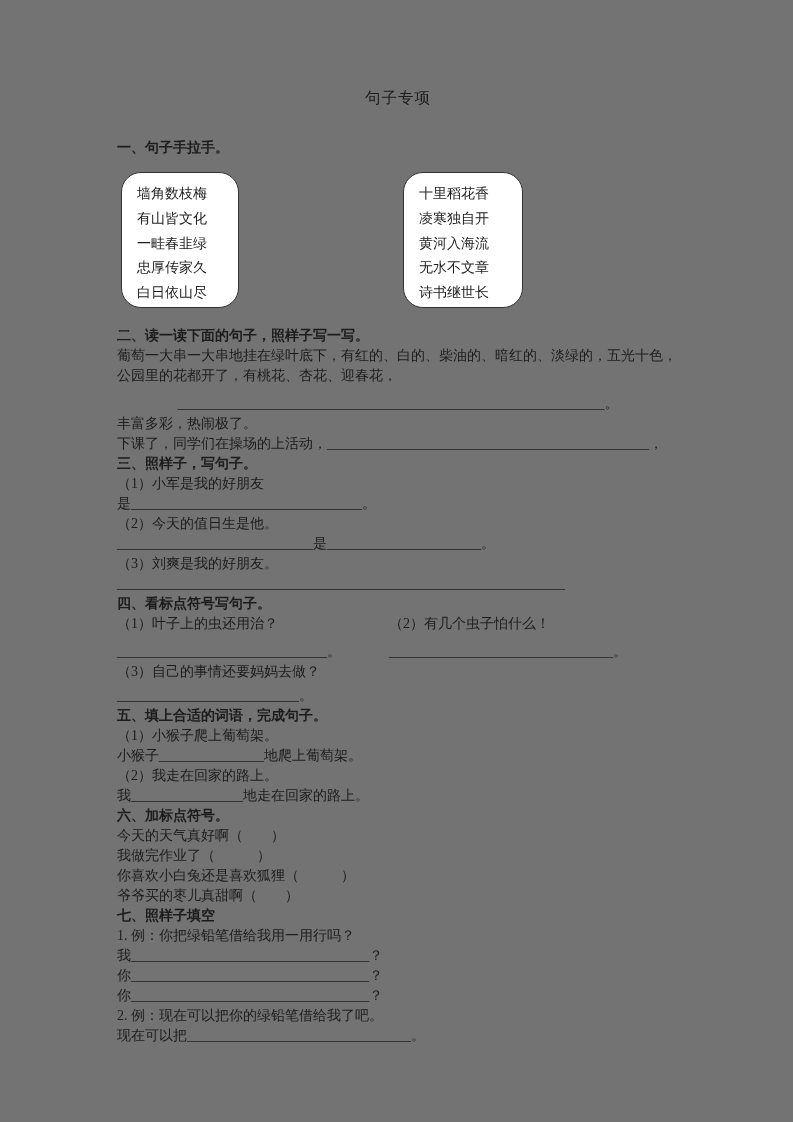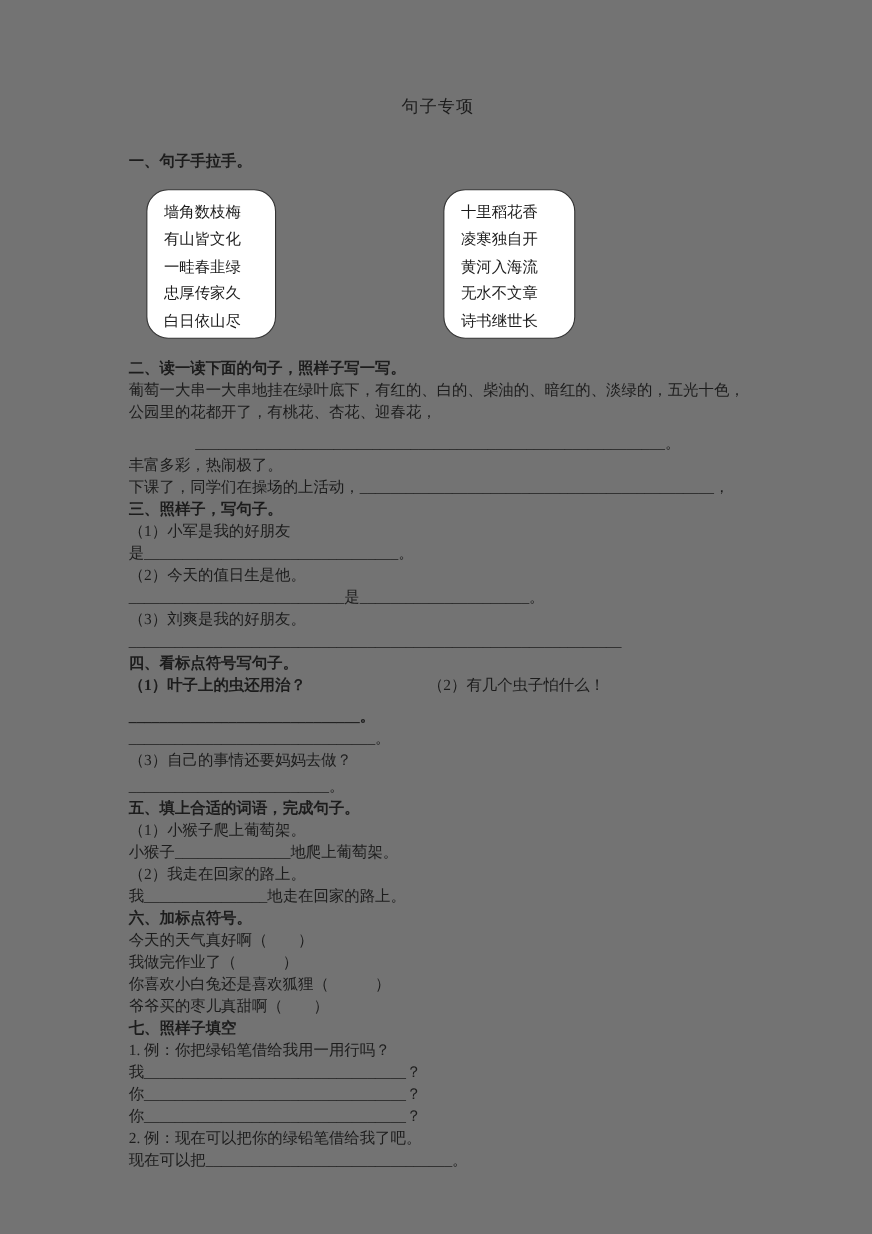--- a/index.html
+++ b/index.html
@@ -21,27 +21,27 @@
   .h-gap { margin-bottom:14px; }
   .boxes { position:relative; height:138px; margin-bottom:16px; }
   .box {
     position:absolute; top:0;
     width:118px; height:136px; box-sizing:border-box;
     border:1.6px solid #333333; border-radius:20px;
     padding:9px 0 0 15px;
     line-height:24.8px;
     background:#ffffff;
   }
-  .box-left  { left:16px; }
+  .box-left  { left:4px; }
   .box-right { left:286px; width:120px; }
   .blankrow { margin-top:8px;text-align:center; }
   .twocol { display:flex; }
-  .col1 { width:272px; flex:none;font-weight:bold; }
+  .col1 { width:272px; flex:none; }
   .col2 { flex:1; }
-  .gap-top-8 { margin-top:8px;flex-direction:column; }
+  .gap-top-8 { margin-top:8px; }
   .gap-top-7 { margin-top:4px; }
 </style>
 </head>
 <body>
 
 <div class="page">
   <div class="content">
 
     <div class="doc-title row">句子专项</div>
 

